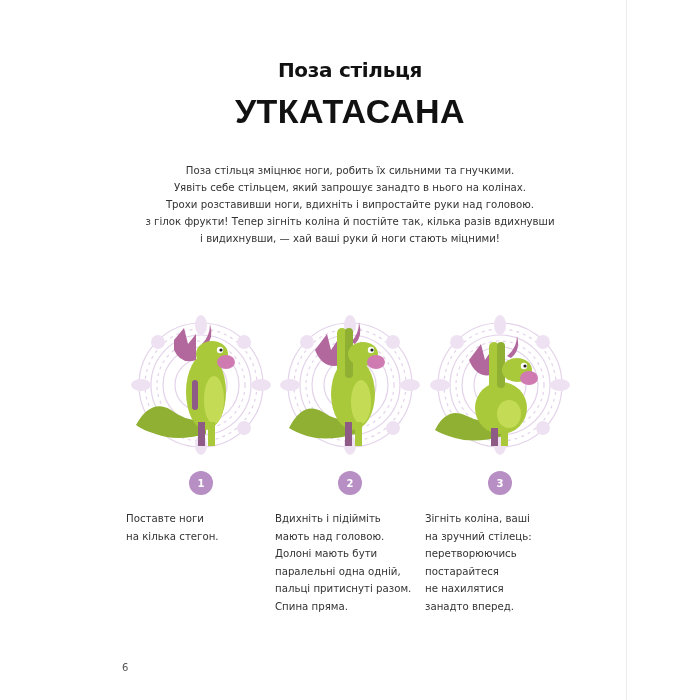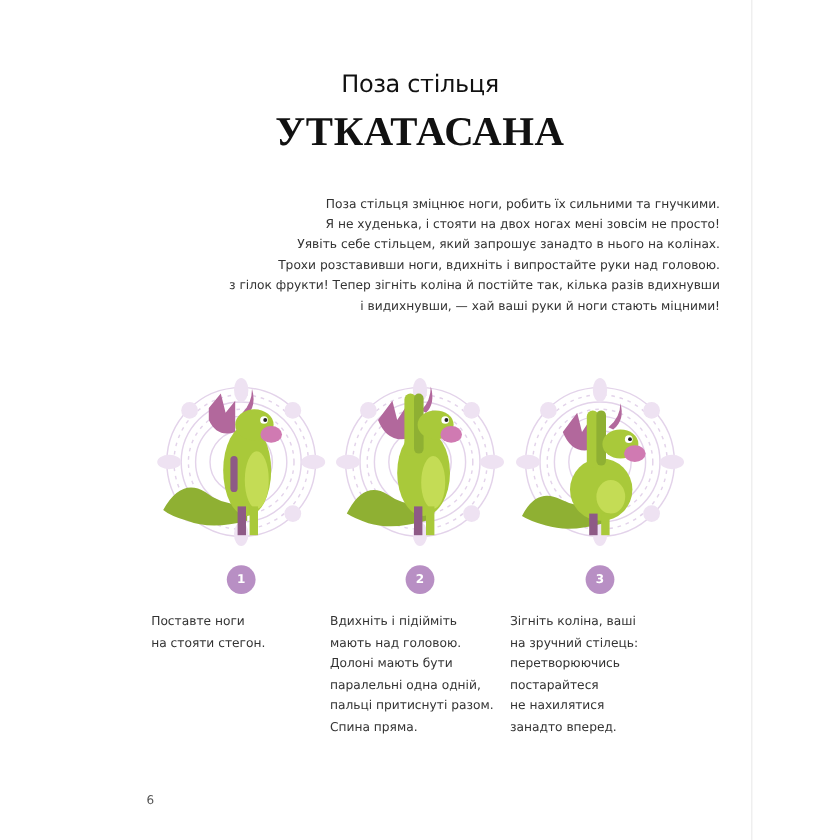--- a/index.html
+++ b/index.html
@@ -5,33 +5,33 @@
     html, body { margin: 0; padding: 0; }
     body {
       width: 700px; height: 700px; background: #ffffff; position: relative; overflow: hidden;
       font-family: "DejaVu Sans", sans-serif; color: #2b2b2b;
     }
     .page-edge {
       position: absolute; left: 626px; top: 0; width: 1px; height: 700px; background: #ececec;
     }
     .subtitle {
       position: absolute; top: 58px; left: 0; width: 700px; text-align: center;
-      font-family: "DejaVu Sans", sans-serif; font-weight: normal; font-size: 20px; color: #111;
+      font-family: "DejaVu Sans", sans-serif; font-weight: bold; font-size: 20px; color: #111;
       letter-spacing: -0.3px;
     }
     .title {
       position: absolute; top: 92px; left: 0; width: 700px; text-align: center;
-      font-family: Liberation Serif, serif; font-weight: bold; font-size: 34px; color: #111;
+      font-family: Liberation Sans, sans-serif; font-weight: bold; font-size: 34px; color: #111;
       letter-spacing: 0.5px;
     }
     .intro {
       position: absolute; top: 162px; left: 100px; width: 500px; text-align: center;
       font-size: 10.2px; line-height: 17px; color: #333;
     }
-    .intro div { white-space: nowrap; text-align: right; }
+    .intro div { white-space: nowrap; }
     .steps { position: absolute; top: 0; left: 0; width: 700px; height: 700px; }
     .illustration { position: absolute; width: 150px; height: 150px; top: 310px; }
     .illustration svg { width: 150px; height: 150px; display: block; }
     .step-badge {
       position: absolute; top: 471px; width: 24px; height: 24px; border-radius: 50%;
       background: #b88fc4; color: #fff; font-size: 10px; font-weight: bold;
       display: flex; align-items: center; justify-content: center;
     }
     .step-text {
       position: absolute; top: 510px; width: 150px; text-align: left;
@@ -45,21 +45,20 @@
 </head>
 <body>
 
 <div class="page-edge"></div>
 
 <div class="subtitle">Поза стільця</div>
 <div class="title">УТКАТАСАНА</div>
 
 <div class="intro">
   <div>Поза стільця зміцнює ноги, робить їх сильними та гнучкими.</div>
-  <div>Я не худенька, і стояти на двох ногах мені зовсім не просто!</div>
   <div>Уявіть себе стільцем, який запрошує занадто в нього на колінах.</div>
   <div>Трохи розставивши ноги, вдихніть і випростайте руки над головою.</div>
   <div>з гілок фрукти! Тепер зігніть коліна й постійте так, кілька разів вдихнувши</div>
   <div>і видихнувши, — хай ваші руки й ноги стають міцними!</div>
 </div>
 
 <div class="steps">
 
   <div class="illustration" style="left:126px;">
     <svg viewBox="0 0 150 150">
@@ -93,21 +92,21 @@
       <circle cx="94" cy="40" r="3.2" fill="#fff"></circle>
         <circle cx="95" cy="40" r="1.6" fill="#222"></circle>
       <rect x="72" y="112" width="7" height="24" fill="#8e5a86"></rect>
       <rect x="82" y="112" width="7" height="24" fill="#a9c93a"></rect>
       <rect x="66" y="70" width="6" height="30" rx="3" fill="#8e5a86"></rect>
     </svg>
   </div>
   <div class="step-badge" style="left:189px;">1</div>
   <div class="step-text" style="left:126px;">
     <div>Поставте ноги</div>
-    <div>на стояти стегон.</div>
+    <div>на кілька стегон.</div>
   </div>
 
   <div class="illustration" style="left:275px;">
     <svg viewBox="0 0 150 150">
       <g fill="none" stroke="#e3d3ea" stroke-width="1.2">
         <circle cx="75" cy="75" r="62"></circle>
           <circle cx="75" cy="75" r="50"></circle>
           <circle cx="75" cy="75" r="38"></circle>
         <circle cx="75" cy="75" r="26"></circle>
         <g stroke-dasharray="3 4">

